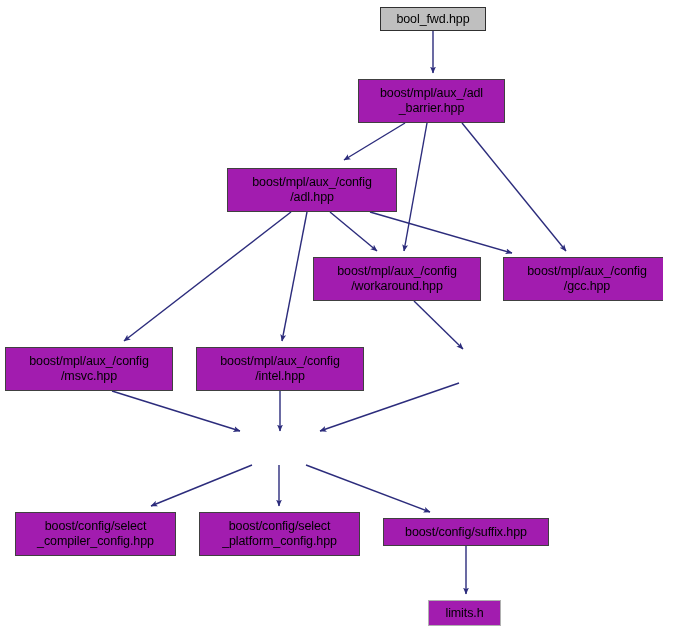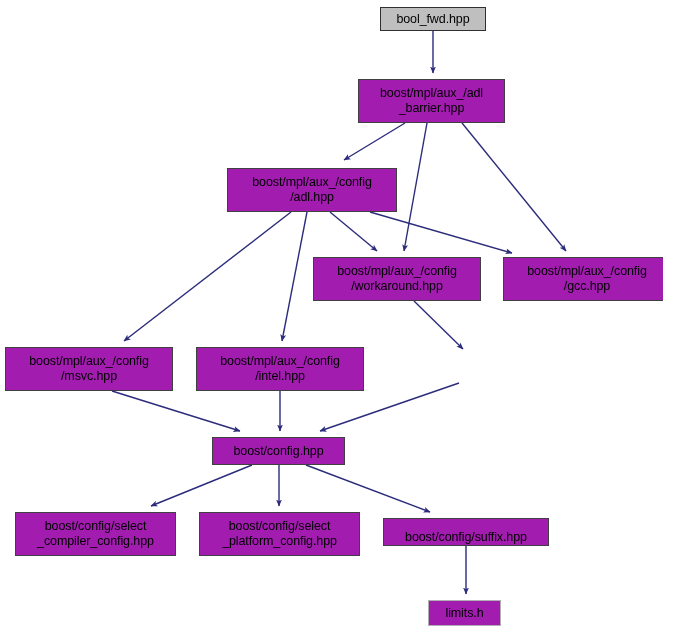--- a/index.html
+++ b/index.html
@@ -87,20 +87,19 @@
     <div class="node" style="left: 227px; top: 168px; width: 170px; height: 44px;"><span class="node-label">boost/mpl/aux_/config
 /adl.hpp</span></div>
     <div class="node" style="left: 313px; top: 257px; width: 168px; height: 44px;"><span class="node-label">boost/mpl/aux_/config
 /workaround.hpp</span></div>
     <div class="node" style="left: 503px; top: 257px; width: 168px; height: 44px;"><span class="node-label">boost/mpl/aux_/config
 /gcc.hpp</span></div>
     <div class="node" style="left: 5px; top: 347px; width: 168px; height: 44px;"><span class="node-label">boost/mpl/aux_/config
 /msvc.hpp</span></div>
     <div class="node" style="left: 196px; top: 347px; width: 168px; height: 44px;"><span class="node-label">boost/mpl/aux_/config
 /intel.hpp</span></div>
-    <div class="node" style="left: 212px; top: 437px; width: 133px; height: 28px;"><span class="node-label">boost/config.hpp</span></div>
     <div class="node" style="left: 15px; top: 512px; width: 161px; height: 44px;"><span class="node-label">boost/config/select
 _compiler_config.hpp</span></div>
     <div class="node" style="left: 199px; top: 512px; width: 161px; height: 44px;"><span class="node-label">boost/config/select
 _platform_config.hpp</span></div>
-    <div class="node" style="left: 383px; top: 518px; width: 166px; height: 28px; align-items: flex-end;"><span class="node-label">boost/config/suffix.hpp</span></div>
+    <div class="node" style="left: 383px; top: 518px; width: 166px; height: 28px;"><span class="node-label">boost/config/suffix.hpp</span></div>
     <div class="node external" style="left: 428px; top: 600px; width: 73px; height: 26px;"><span class="node-label">limits.h</span></div>
   </div>
 
 </body></html>

